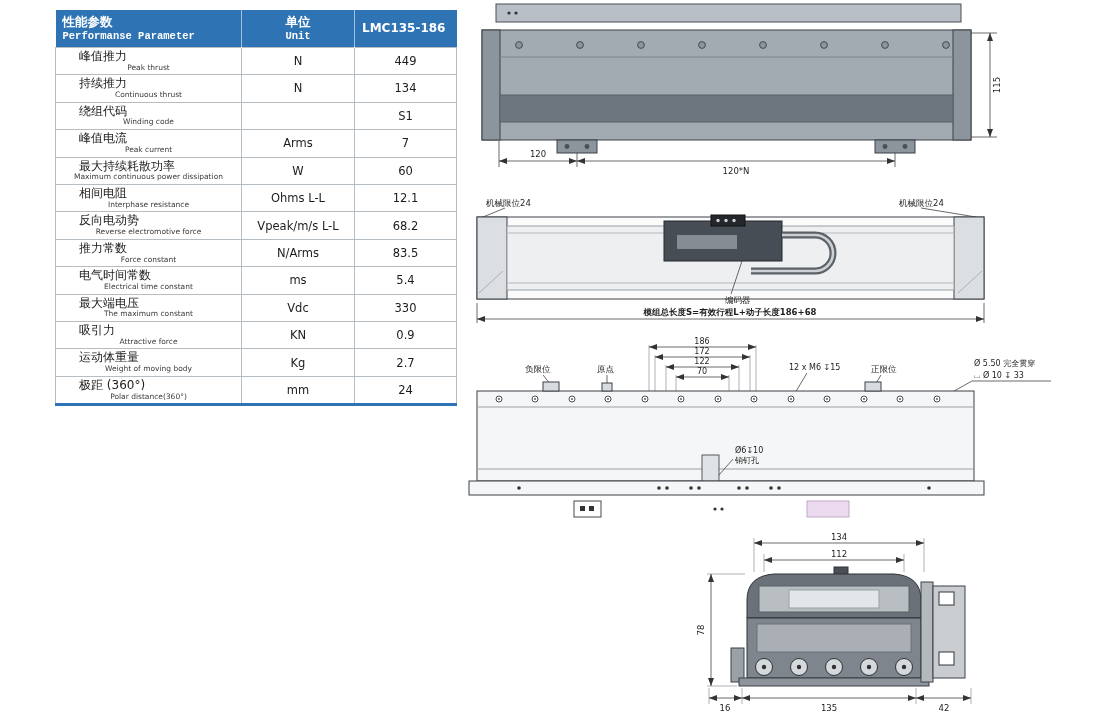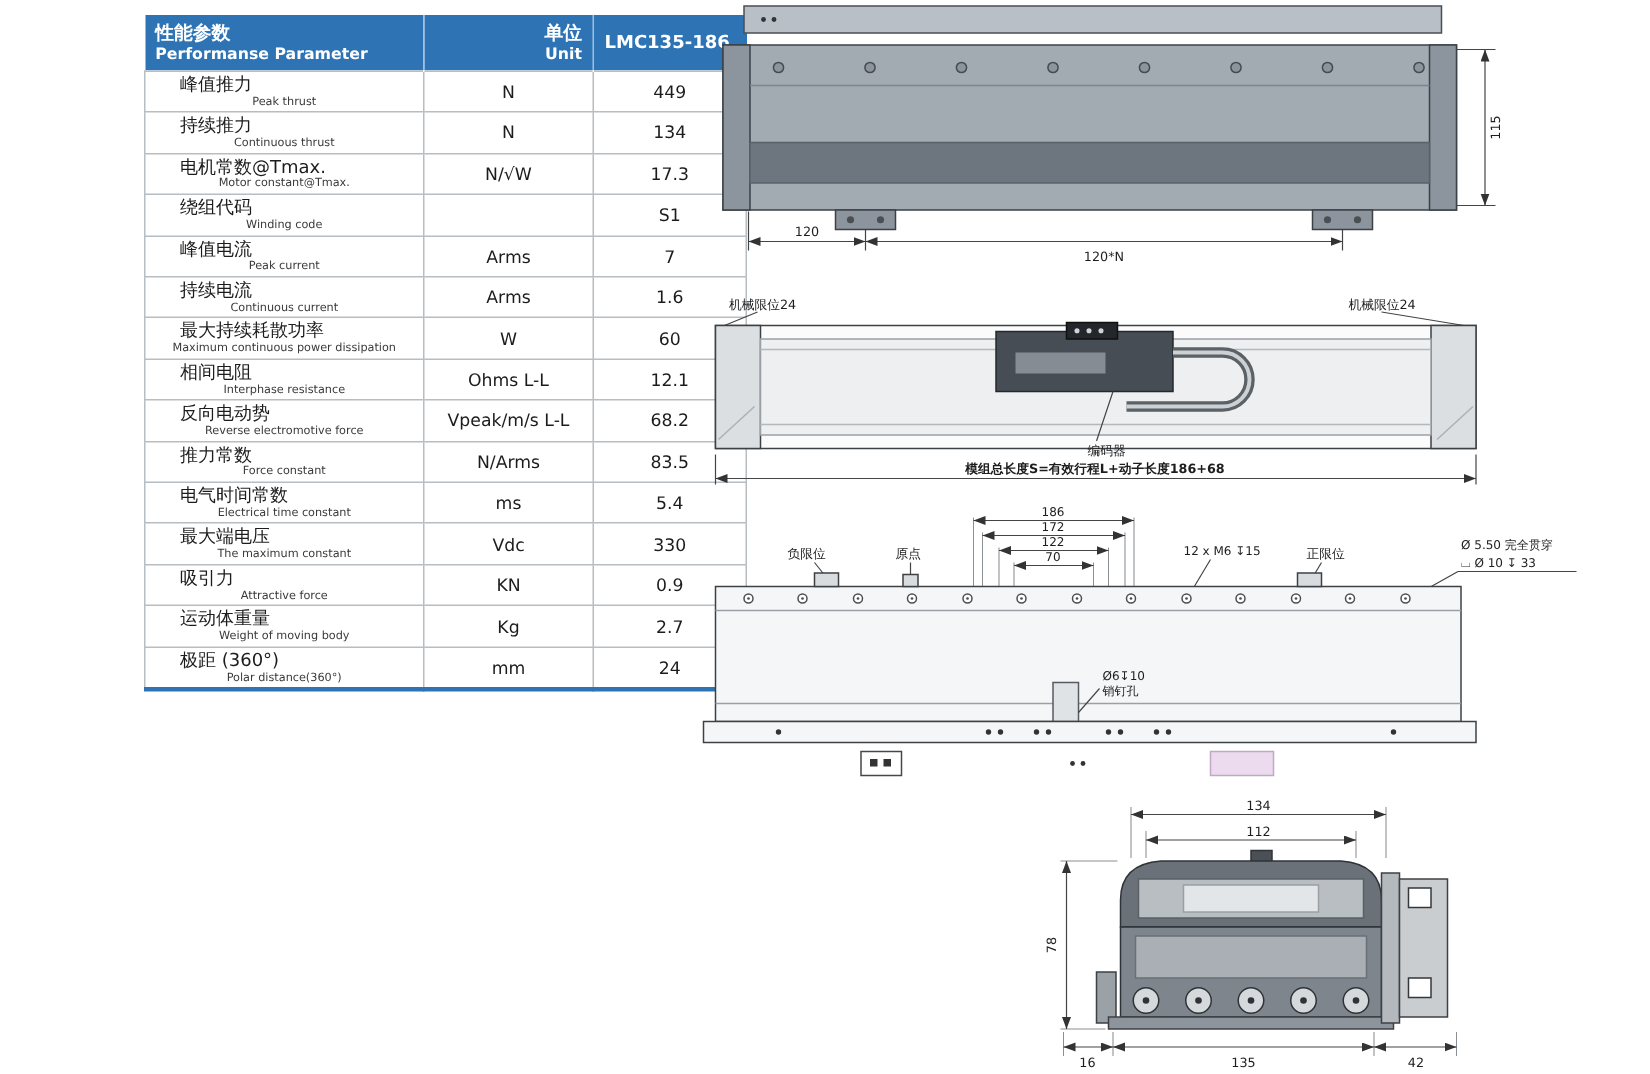--- a/index.html
+++ b/index.html
@@ -1,27 +1,27 @@
 <!DOCTYPE html>
 <html><head>
 <meta charset="utf-8">
 <style>
   * { margin:0; padding:0; box-sizing:border-box; }
   html,body { background:#ffffff; }
   body { font-family:"DejaVu Sans","Liberation Sans",sans-serif; }
   .page { position:relative; width:1100px; height:716px; background:#fff; overflow:hidden; }
 
   
-  .table-wrap { position:absolute; left:55px; top:10px; width:401px;margin-left:41px; }
+  .table-wrap { position:absolute; left:55px; top:10px; width:401px; }
   table { width:100%; border-collapse:collapse; table-layout:fixed; border-bottom:3px solid #2E74B5; }
   thead th { background:#2E74B5; color:#fff; vertical-align:middle; padding:4px 7px; }
   .h-param { text-align:left; }
   .hz  { font-size:12.5px; font-weight:bold; line-height:1.3; }
-  .he  { font-size:10.5px; font-weight:bold; line-height:1.2; }
-  .h-unit  { text-align:right; border-left:1px solid rgba(255,255,255,.55); }
+  .he  { font-size:10.5px; font-weight:bold; line-height:1.2;font-family:Liberation Mono, monospace; }
+  .h-unit  { text-align:center; border-left:1px solid rgba(255,255,255,.55); }
   .h-model { text-align:left; font-size:12px; font-weight:bold; border-left:1px solid rgba(255,255,255,.55); }
   tbody td { border:1px solid #b6bdc3; height:22px; padding:2px 7px; background:#fff; }
   .c-param .zh { font-size:12px; color:#1c1c1c; line-height:1.15;padding-left:16px; }
   .c-param .en { font-size:7.5px; color:#3a3a3a; line-height:1.15; white-space:nowrap;text-align:center; }
   .c-unit, .c-val { text-align:center; font-size:11.5px; color:#1c1c1c; }
 
   
   .drawings { position:absolute; left:459px; top:0; width:640px; height:716px; }
   .drawings svg { position:absolute; left:0; }
   .d text { fill:#1d1d1d; font-family:"DejaVu Sans","Liberation Sans",sans-serif; }
@@ -65,49 +65,33 @@
           <tr>
             <td class="c-param">
               <div class="zh">持续推力</div>
               <div class="en">Continuous thrust</div>
             </td>
             <td class="c-unit">N</td>
             <td class="c-val">134</td>
           </tr>
           <tr>
             <td class="c-param">
-              <div class="zh">电机常数@Tmax.</div>
-              <div class="en">Motor constant@Tmax.</div>
-            </td>
-            <td class="c-unit">N/√W</td>
-            <td class="c-val">17.3</td>
-          </tr>
-          <tr>
-            <td class="c-param">
               <div class="zh">绕组代码</div>
               <div class="en">Winding code</div>
             </td>
             <td class="c-unit"></td>
             <td class="c-val">S1</td>
           </tr>
           <tr>
             <td class="c-param">
               <div class="zh">峰值电流</div>
               <div class="en">Peak current</div>
             </td>
             <td class="c-unit">Arms</td>
             <td class="c-val">7</td>
-          </tr>
-          <tr>
-            <td class="c-param">
-              <div class="zh">持续电流</div>
-              <div class="en">Continuous current</div>
-            </td>
-            <td class="c-unit">Arms</td>
-            <td class="c-val">1.6</td>
           </tr>
           <tr>
             <td class="c-param">
               <div class="zh">最大持续耗散功率</div>
               <div class="en">Maximum continuous power dissipation</div>
             </td>
             <td class="c-unit">W</td>
             <td class="c-val">60</td>
           </tr>
           <tr>

